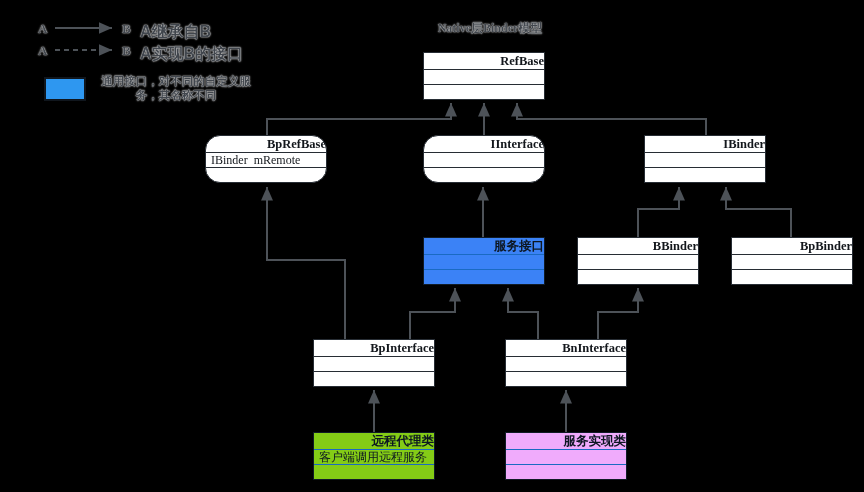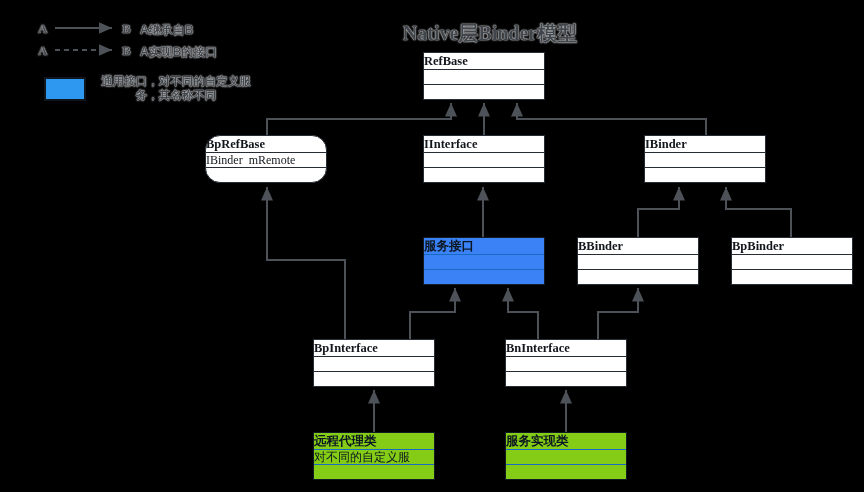--- a/index.html
+++ b/index.html
@@ -11,52 +11,52 @@
   svg.wires { position:absolute; left:0; top:0; width:864px; height:492px; }
 
   
   .ghost {
     color:#41464d;
     text-shadow: 0 0 2px rgba(255,255,255,0.95), 0 0 1px rgba(255,255,255,0.9);
   }
 
   .diagram-title {
     position:absolute; left:380px; top:20px; width:220px;
-    text-align:center; font-size:20px; font-weight:bold;
+    text-align:center; font-size:12px; font-weight:bold;
     font-family:"Liberation Serif","DejaVu Sans",serif;
   }
 
   .legend-letter {
     position:absolute; font-size:13px; font-weight:bold;
     font-family:"Liberation Serif","DejaVu Sans",serif;
   }
-  .legend-label { position:absolute; font-size:12px; font-weight:bold; }
+  .legend-label { position:absolute; font-size:16px; font-weight:bold; }
   .legend-swatch {
     position:absolute; left:44px; top:77px; width:42px; height:24px;
     background:#2e97f0; border:2px solid #10161d; box-sizing:border-box;
   }
   .legend-note {
     position:absolute; left:92px; top:74px; width:168px;
     font-size:11.5px; line-height:14px; text-align:center; font-weight:bold;
   }
   .legend-note span { display:block; }
 
   .node {
     position:absolute; width:122px; height:48px; box-sizing:border-box;
     background:#ffffff; border:1px solid #272d34;
     font-family:"Liberation Serif","DejaVu Sans",serif;
   }
   .node .row { box-sizing:border-box; border-bottom:1px solid #272d34; }
   .node .row-title {
-    height:17px; line-height:16px; text-align:left;
+    height:17px; line-height:16px; text-align:right;
     font-size:12.5px; font-weight:bold; color:#13171c;
   }
   .node .row-attr {
     height:15px; line-height:14px; font-size:12px; color:#13171c;
-    white-space:pre; overflow:hidden;
+    padding-left:5px; white-space:pre; overflow:hidden;
   }
   .node .row-empty { height:14px; border-bottom:none; }
   .node.blue { background:#2e97f0; border-color:#101b26; }
   .node.blue .row { border-bottom-color:#1a6ac2; }
   .node.blue .row-title, .node.blue .row-attr { color:#0d1722; }
 </style>
 </head>
 <body>
 
 <div class="stage">
@@ -107,21 +107,21 @@
     <div class="row row-attr"></div>
     <div class="row row-empty"></div>
   </div>
 
   <div class="node" style="left:205px; top:135px;border-radius:15px;">
     <div class="row row-title">BpRefBase</div>
     <div class="row row-attr">IBinder  mRemote</div>
     <div class="row row-empty"></div>
   </div>
 
-  <div class="node" style="left:423px; top:135px;">
+  <div class="node" style="left:423px; top:135px;border-radius:15px;">
     <div class="row row-title">IInterface</div>
     <div class="row row-attr"></div>
     <div class="row row-empty"></div>
   </div>
 
   <div class="node" style="left:644px; top:135px;">
     <div class="row row-title">IBinder</div>
     <div class="row row-attr"></div>
     <div class="row row-empty"></div>
   </div>
@@ -151,23 +151,23 @@
   </div>
 
   <div class="node" style="left:505px; top:339px;">
     <div class="row row-title">BnInterface</div>
     <div class="row row-attr"></div>
     <div class="row row-empty"></div>
   </div>
 
   <div class="node blue" style="left: 313px; top: 432px; background: #84cc16;">
     <div class="row row-title">远程代理类</div>
-    <div class="row row-attr">对不同的自定义服</div>
+    <div class="row row-attr">客户端调用远程服务</div>
     <div class="row row-empty"></div>
   </div>
 
-  <div class="node blue" style="left: 505px; top: 432px; background: #84cc16;">
+  <div class="node blue" style="left: 505px; top: 432px; background: #f0abfc;">
     <div class="row row-title">服务实现类</div>
     <div class="row row-attr"></div>
     <div class="row row-empty"></div>
   </div>
 
 </div>
 
 </body></html>

